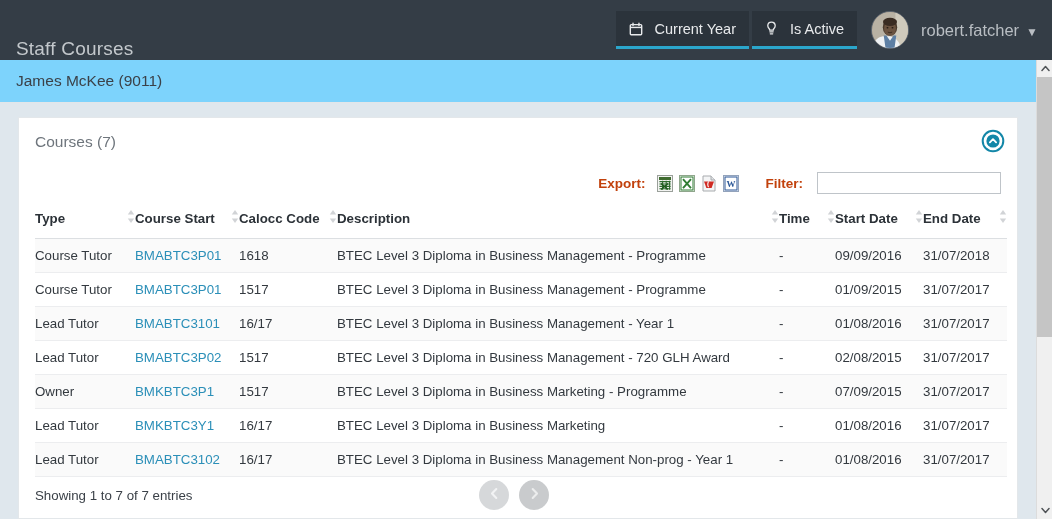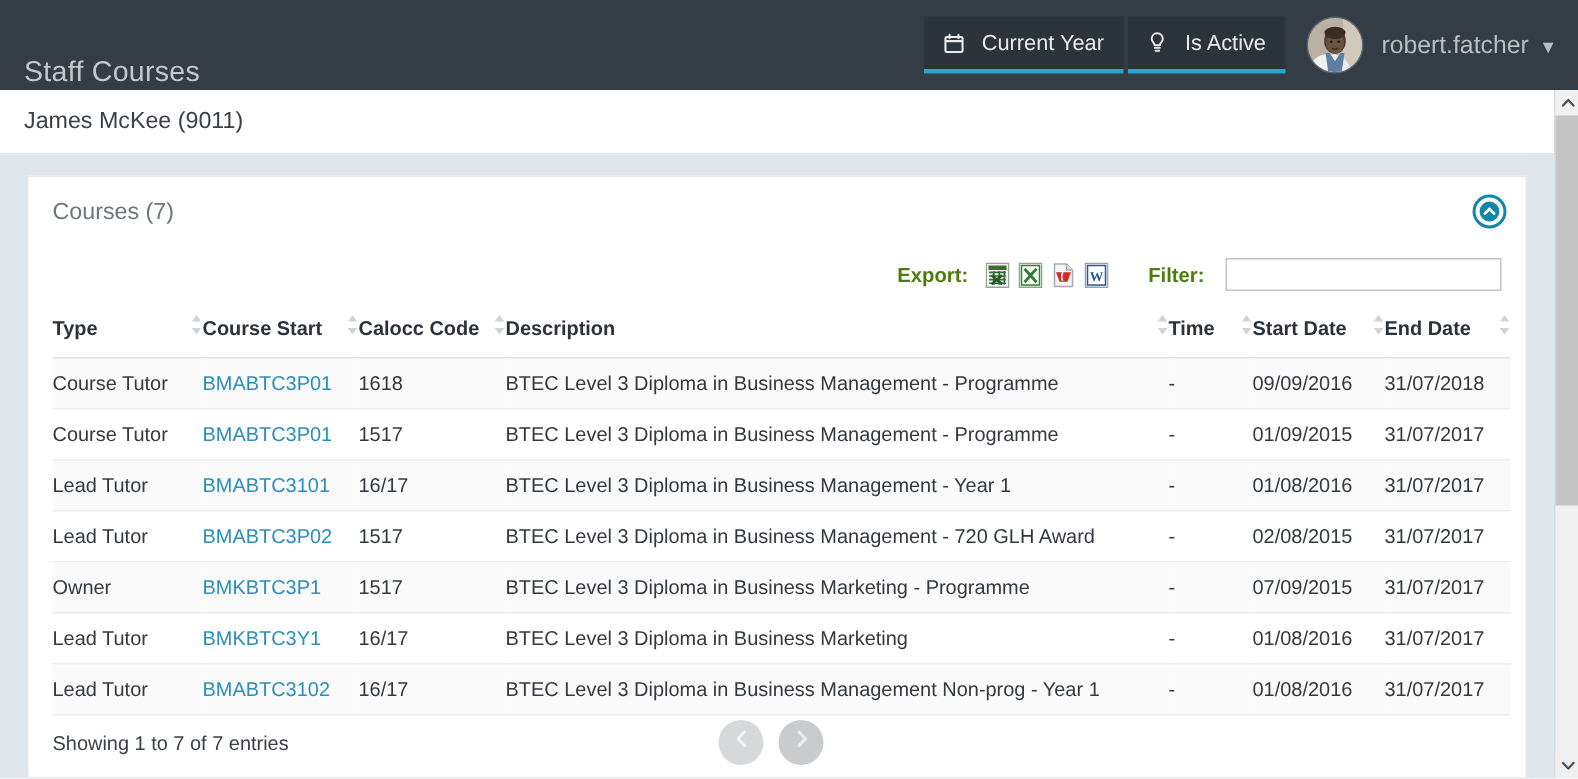--- a/index.html
+++ b/index.html
@@ -41,21 +41,21 @@
   }
   .avatar svg { display:block; width:100%; height:100%; }
   .username {
     color:#b9bec3; font-size:16.5px; margin-left:12px; white-space:nowrap;
   }
   .caret-down { margin-left:7px; font-size:12px; }
 
   
   .subbar {
     position:absolute; left:0; top:60px; width:1036px; height:43px;
-    background:#ffffff; display:flex; align-items:center;
+    background:#7dd3fc; display:flex; align-items:center;
     border-bottom:1px solid #e2e6e9;
   }
   .subbar .crumb { margin-left:16px; font-size:15.5px; color:#3b4148; }
 
   
   .content {
     position:absolute; left:0; top:103px; width:1036px; height:416px;
     background:#dfe7ed; padding:14px 18px 0 18px;
   }
   .card {
@@ -71,21 +71,21 @@
     position:absolute; right:12px; top:11px;
     width:24px; height:24px; cursor:pointer;
   }
 
   
   .tools {
     display:flex; align-items:center; justify-content:flex-end;
     padding:0 16px; height:34px; gap:8px;
   }
   .export-label, .filter-label {
-    font-size:13.5px; color:#4d7c0f; font-weight:bold;
+    font-size:13.5px; color:#c2410c; font-weight:bold;
   }
   .export-icons { display:flex; align-items:center; gap:6px; margin-left:4px; }
   .exp-ico { width:16px; height:17px; cursor:pointer; display:block; }
   .filter-label { margin-left:18px; }
   .filter-input {
     width:184px; height:22px; border:1px solid #bfc4c9; background:#fff;
     margin-left:6px; font-size:13px; padding:0 4px;
     font-family:"Liberation Sans", sans-serif; outline:none;
   }
 

